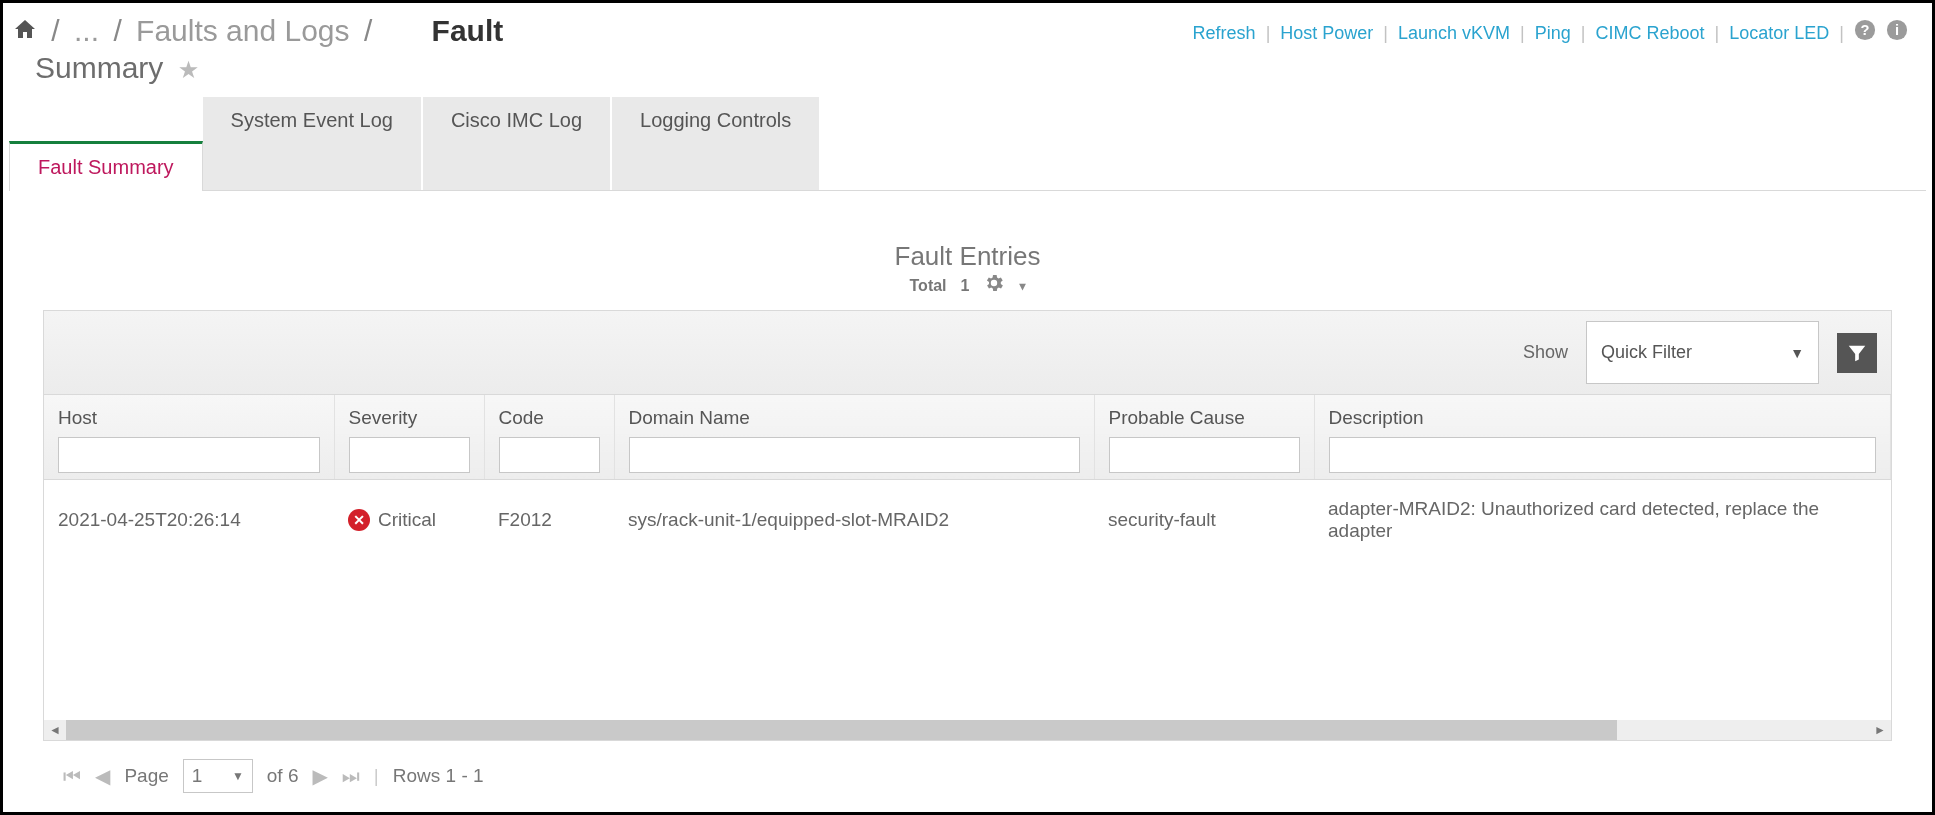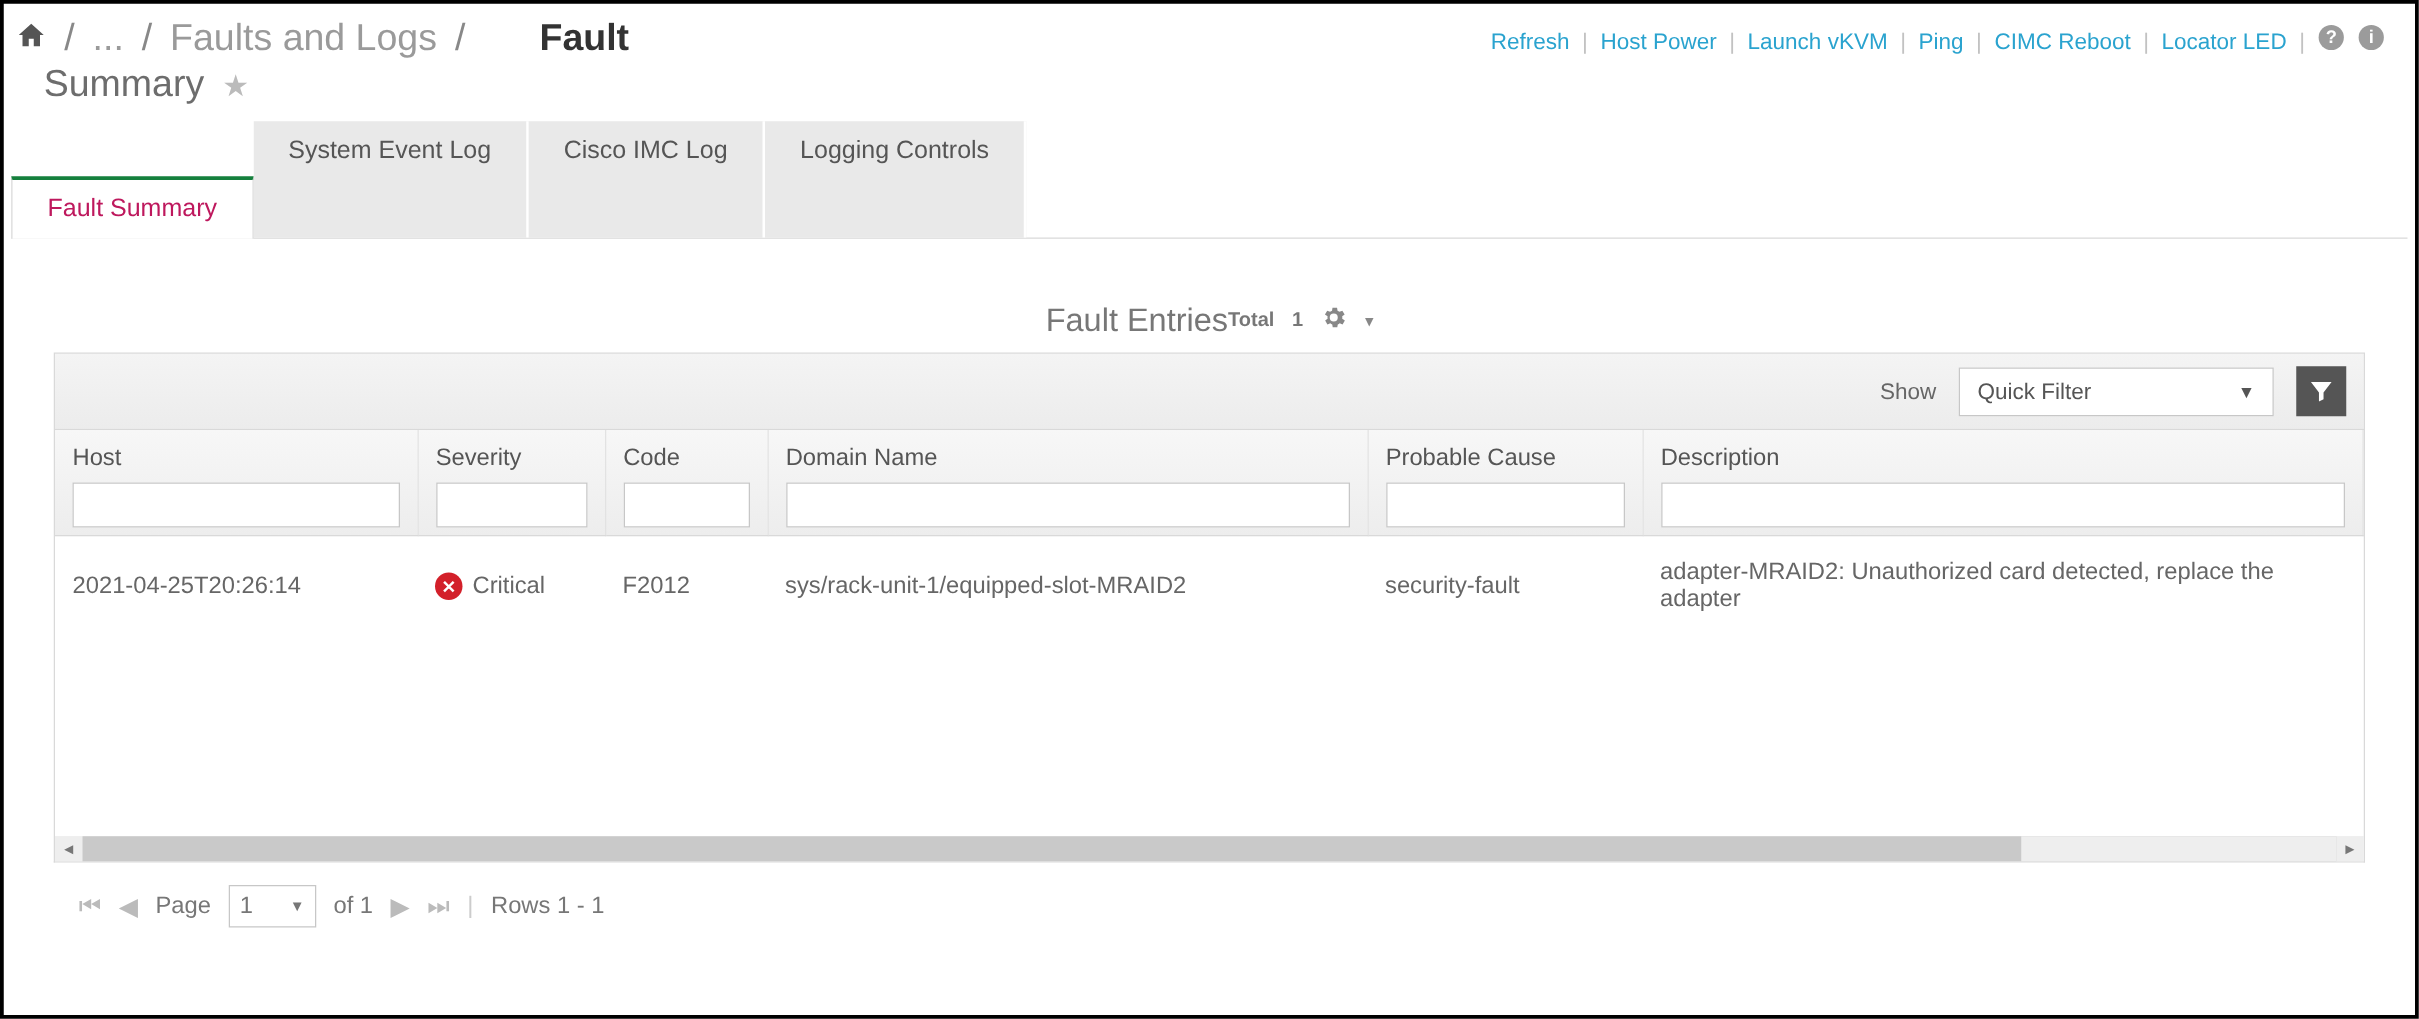--- a/index.html
+++ b/index.html
@@ -21,30 +21,30 @@
   .toplinks .divider { color:#c2c2c2; }
   .toplinks .help-icon, .toplinks .info-icon { color:#9b9b9b; font-size:22px; }
 
   
   .tabs { display:flex; border-bottom:1px solid #d9d9d9; margin:6px 6px 0 6px; }
   .tab { padding:12px 28px; background:#e9e9e9; color:#555; font-size:20px; cursor:pointer; border-right:2px solid #fff; }
   .tab.active { background:#fff; color:#be185d; border-top:3px solid #15803d; border-left:1px solid #d9d9d9; border-right:1px solid #d9d9d9; margin-bottom:-1px;margin-top:44px; }
 
   
   .section { padding:50px 40px 0 40px; }
-  .section-head { display:flex; justify-content:center; align-items:center; padding:0 10px 10px 10px;}
+  .section-head { display:flex; justify-content:flex-end; align-items:center; padding:0 10px 10px 10px;flex-direction:column;}
   .section-title { font-size:26px; color:#777; }
   .section-tools { display:flex; align-items:center; gap:14px; color:#777; font-size:16px;font-weight:bold;}
   .gear-icon { font-size:22px; color:#888; }
   .caret-small { font-size:12px; color:#888; }
 
   
   .filterbar { background:linear-gradient(#f4f4f4,#ececec); border:1px solid #d9d9d9; padding:10px 14px; display:flex; justify-content:flex-end; align-items:center; gap:18px;}
   .filterbar .show-lbl { color:#666; font-size:18px; }
-  .select { background:#fff; border:1px solid #c7c7c7; padding:8px 14px; width:252px; display:flex; justify-content:space-between; align-items:center; font-size:18px; color:#555; cursor:pointer;}
+  .select { background:#fff; border:1px solid #c7c7c7; padding:20px 14px; width:233px; display:flex; justify-content:space-between; align-items:center; font-size:18px; color:#555; cursor:pointer;}
   .select .caret { font-size:14px; }
   .funnel-btn { width:40px; height:40px; background:#555; display:flex; align-items:center; justify-content:center; cursor:pointer; }
   .funnel-btn svg { fill:#fff; }
 
   
   .table-wrap { border-left:1px solid #d9d9d9; border-right:1px solid #d9d9d9; border-bottom:1px solid #d9d9d9; }
   table { width:100%; border-collapse:collapse; table-layout:fixed; }
   thead th { background:linear-gradient(#f7f7f7,#ededed); text-align:left; font-weight:normal; color:#555; font-size:19px; padding:12px 14px 6px 14px; border-bottom:1px solid #d9d9d9; border-right:1px solid #e2e2e2; vertical-align:top;}
   thead th input { width:100%; height:36px; border:1px solid #c7c7c7; background:#fff; margin-top:8px; font-size:16px; padding:0 6px;}
   tbody td { padding:18px 14px; font-size:19px; color:#666; vertical-align:middle; }
@@ -223,19 +223,19 @@
   </div>
 
   <div class="pager">
     <span class="nav">⏮</span>
     <span class="nav">◀</span>
     <span>Page</span>
     <div class="page-input">
       <span>1</span>
       <span class="caret">▼</span>
     </div>
-    <span>of 1</span>
+    <span>of 6</span>
     <span class="nav">▶</span>
     <span class="nav">⏭</span>
     <span class="sepv">|</span>
     <span>Rows 1 - 1</span>
   </div>
 </div>
 
 </body></html>

